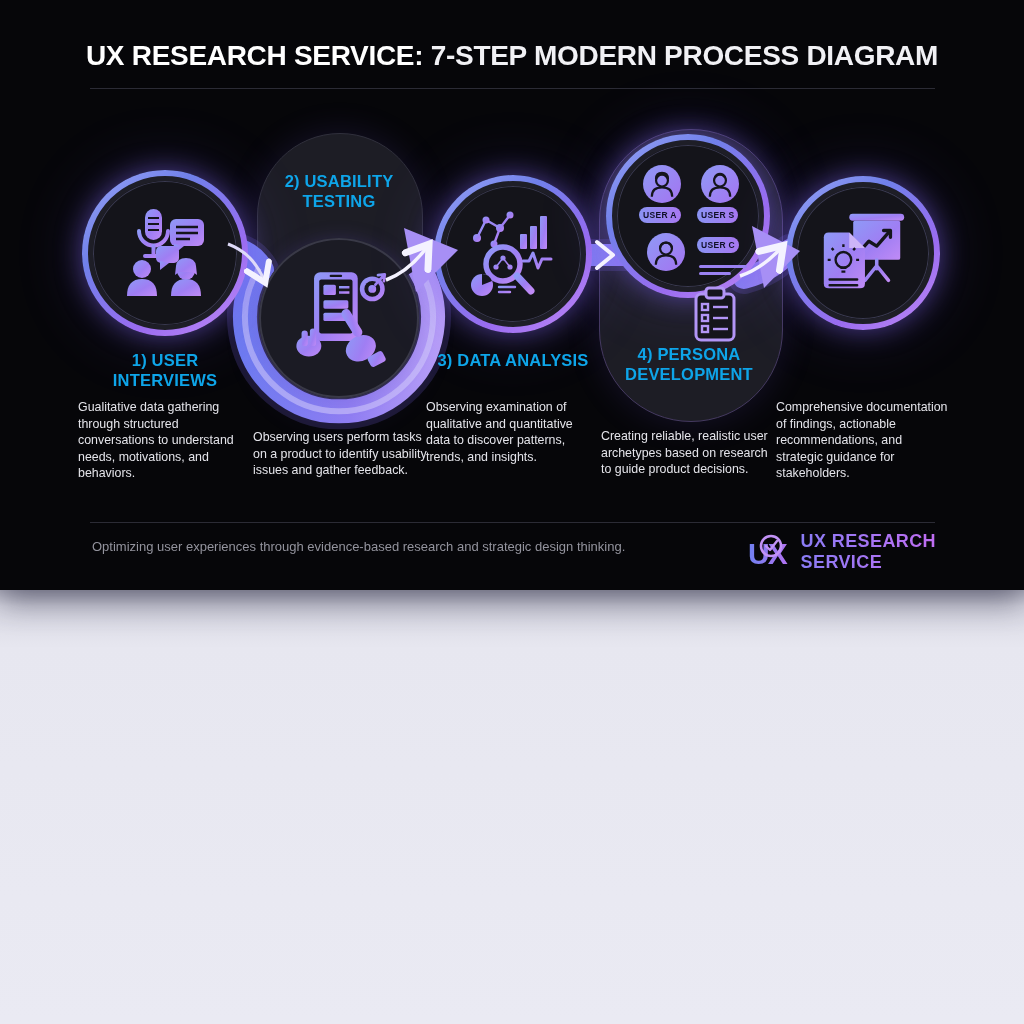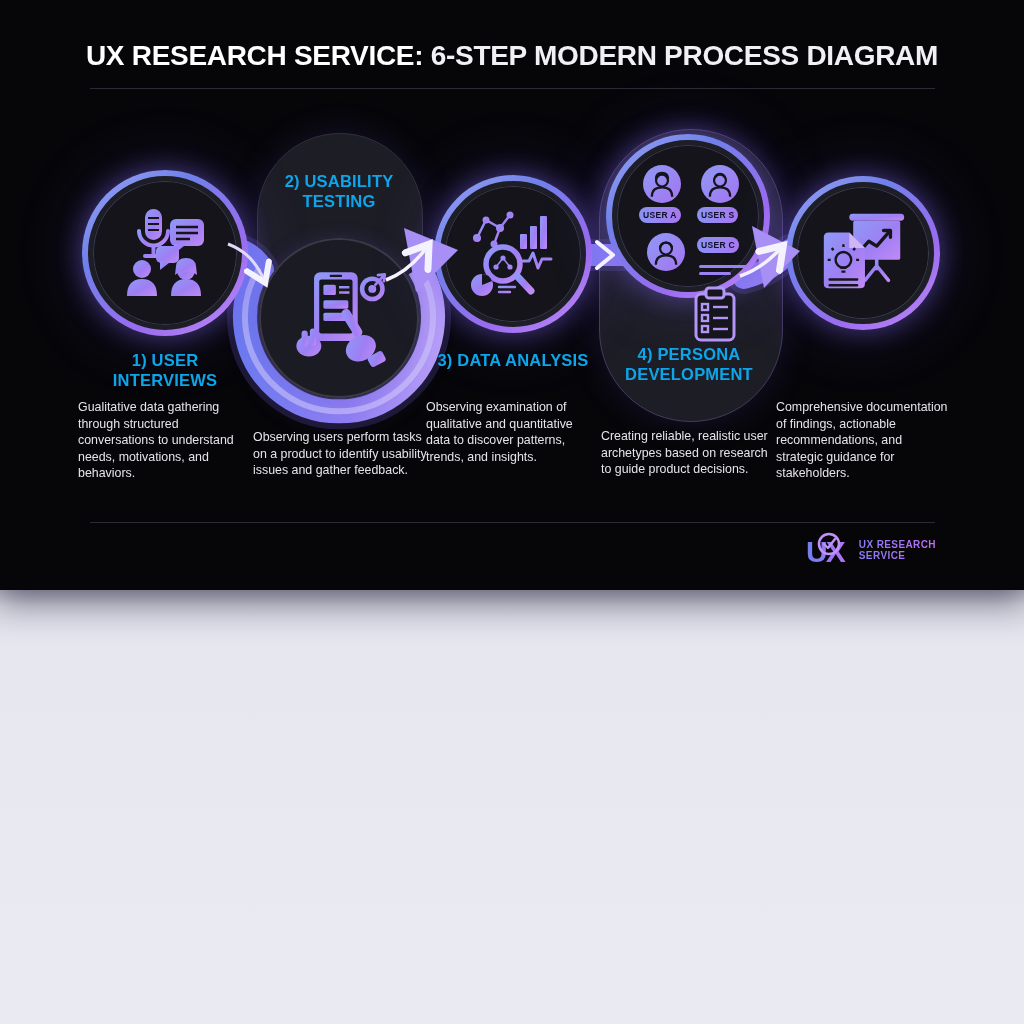--- a/index.html
+++ b/index.html
@@ -30,21 +30,21 @@
   .step-label{position:absolute;color:#0ea5e9;font-weight:700;font-size:16.5px;line-height:1.22;
      text-align:center;z-index:6;letter-spacing:.2px;}
   .step-desc{position:absolute;color:#e4e4ea;font-size:12.4px;line-height:1.34;text-align:left;z-index:6;}
   .pill{position:absolute;font-size:8.5px;font-weight:700;color:#101028;letter-spacing:.3px;
      background:linear-gradient(90deg,#8a93f3,#a878f1);border-radius:9px;padding:3px 4px;z-index:4;}
   .avatar{position:absolute;width:38px;height:38px;border-radius:50%;z-index:4;
      background:linear-gradient(135deg,#8f9af5,#a474f1);display:flex;align-items:center;justify-content:center;}
   .note-line{position:absolute;height:3px;border-radius:2px;background:#9b82f2;z-index:4;}
   .footer-tagline{position:absolute;left:92px;top:539px;font-size:13px;color:#93939d;z-index:6;}
   .logo{position:absolute;right:88px;top:531px;display:flex;align-items:center;gap:8px;z-index:6;}
-  .logo-text{font-size:10px;font-weight:800;line-height:1.15;letter-spacing:.4px;
+  .logo-text{font-size:18px;font-weight:800;line-height:1.15;letter-spacing:.4px;
      background:linear-gradient(90deg,#8a7cf5,#c06df2);
      -webkit-background-clip:text;background-clip:text;color:transparent;}
 </style>
 </head>
 <body>
 
 <div class="stage">
 
   <div class="bottom-area"></div>
 
@@ -75,21 +75,21 @@
             <stop offset="1" stop-color="#b273f3"></stop>
         </linearGradient>
         <marker id="mW" markerWidth="10" markerHeight="10" refX="6" refY="5" orient="auto">
           <path d="M1,1 L7,5 L1,9" fill="none" stroke="#f4f2ff" stroke-width="2" stroke-linecap="round"></path>
         </marker>
       </defs>
     </svg>
 
     <div class="page-title">
       <span class="brand">UX RESEARCH SERVICE:</span>
-      <span class="rest">6-STEP MODERN PROCESS DIAGRAM</span>
+      <span class="rest">7-STEP MODERN PROCESS DIAGRAM</span>
     </div>
     <div class="hdiv" style="top:88px"></div>
 
     <div class="capsule" style="left:257px;top:133px;width:164px;height:280px"></div>
     <div class="capsule" style="left:599px;top:129px;width:182px;height:291px;border-color:#453a60"></div>
 
     <svg class="svg-layer" width="1024" height="590" viewBox="0 0 1024 590">
       <g>
         <path d="M226 246 C 246 252 254 256 262 270" stroke="#7a63e8" stroke-width="34" fill="none" opacity=".2" stroke-linecap="round"></path>
         <path d="M259 268 A 94 94 0 1 0 419 268" stroke="#7a63e8" stroke-width="36" fill="none" opacity=".2"></path>
@@ -280,20 +280,21 @@
 
     <div class="step-label" style="left:433px;top:350px;width:160px">3) DATA ANALYSIS</div>
     <div class="step-desc" style="left:426px;top:399px;width:174px">Observing examination of qualitative and quantitative data to discover patterns, trends, and insights.</div>
 
     <div class="step-label" style="left:608px;top:344px;width:162px">4) PERSONA DEVELOPMENT</div>
     <div class="step-desc" style="left:601px;top:428px;width:176px">Creating reliable, realistic user archetypes based on research to guide product decisions.</div>
 
     <div class="step-desc" style="left:776px;top:399px;width:174px">Comprehensive documentation of findings, actionable recommendations, and strategic guidance for stakeholders.</div>
 
     <div class="hdiv" style="top:522px"></div>
+    <div class="footer-tagline">Optimizing user experiences through evidence-based research and strategic design thinking.</div>
 
     <div class="logo">
       <svg width="46" height="38" viewBox="0 0 46 38">
         <text x="1" y="31" font-family="Liberation Sans, DejaVu Sans, sans-serif" font-size="30" font-weight="800" fill="url(#gLogo)" letter-spacing="-2">UX</text>
         <circle cx="24" cy="13" r="10" fill="none" stroke="#c292f6" stroke-width="2.6"></circle>
         <path d="M19 13 l4 4 l7 -9" stroke="#c292f6" stroke-width="2.4" fill="none" stroke-linecap="round" stroke-linejoin="round"></path>
       </svg>
       <div class="logo-text">
         <div>UX RESEARCH</div>
         <div>SERVICE</div>

